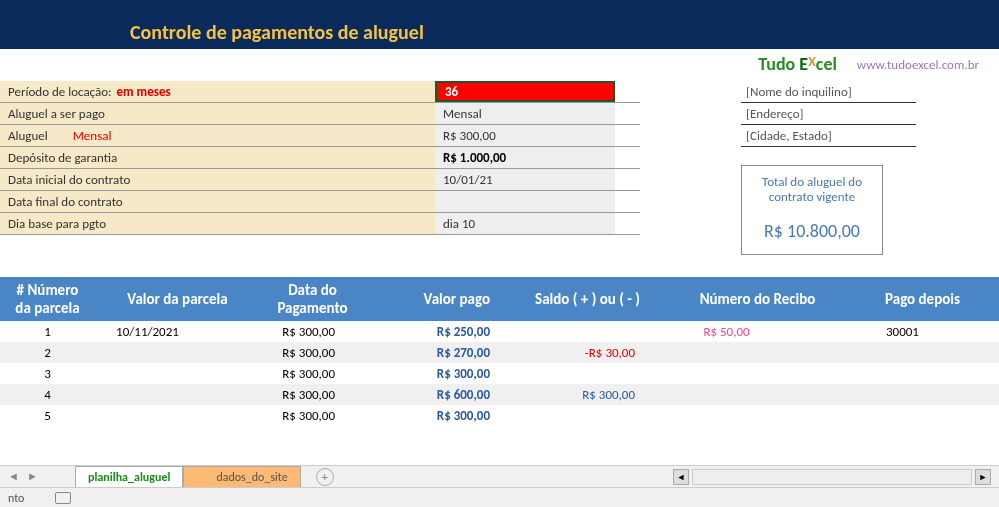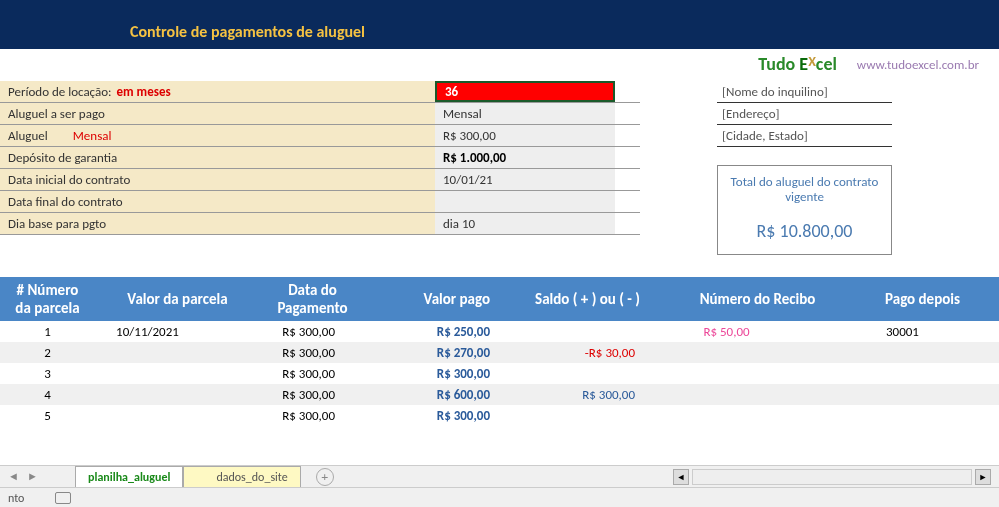--- a/index.html
+++ b/index.html
@@ -1,37 +1,37 @@
 <!DOCTYPE html>
 <html><head>
 <meta charset="utf-8">
 <style>
 * { box-sizing: border-box; margin: 0; padding: 0; }
 body { font-family: Calibri, Arial, sans-serif; font-size: 13px; background: #fff; width: 999px; height: 507px; overflow: hidden; position: relative; }
 .header { background: #0a2a5c; height: 49px; display: flex; align-items: center; padding-left: 130px; }
-.header-title { color: #f5c242; font-size: 16px; font-weight: bold; margin-top: 14px; }
+.header-title { color: #f5c242; font-size: 20px; font-weight: bold; margin-top: 14px; }
 .logo-row { height: 30px; display: flex; align-items: center; justify-content: flex-end; padding-right: 20px; gap: 20px; }
 .logo-text { font-size: 18px; }
 .logo-tudo { color: #2a8a2a; font-weight: bold; margin-top: 20px; }
 .logo-e { color: #0a6a0a; font-weight: bold; }
 .logo-x { color: #c49a3a; font-weight: bold; font-size: 14px; position: relative; top: -4px; }
 .logo-cel { color: #2a8a2a; font-weight: bold; }
 .url { color: #9a7ab0; font-size: 13px; }
 .content { display: flex; margin-top: 2px; }
 .form-section { width: 640px; }
 .form-row { display: flex; height: 22px; border-bottom: 1px solid #999; align-items: center; }
 .form-label { width: 435px; background: #f5e9c7; padding-left: 8px; display: flex; align-items: center; height: 100%; font-size: 13px; color: #333; }
 .form-label .red { color: #d00; font-weight: bold; margin-left: 5px; }
 .form-label .red2 { color: #d00; margin-left: 25px; }
 .form-value { width: 180px; background: #eee; padding-left: 8px; display: flex; align-items: center; height: 100%; font-size: 13px; color: #333; }
 .form-value.red-cell { background: #f00; color: #fff; font-weight: bold; border: 2px solid #1a5a2a; }
 .form-value.bold { font-weight: bold; color: #000; }
-.right-section { margin-left: 77px; width: 175px; }
+.right-section { margin-left: 101px; width: 175px; }
 .tenant-row { height: 22px; border-bottom: 1px solid #333; display: flex; align-items: center; padding-left: 5px; color: #555; font-size: 13px; width: 175px; }
-.total-box { margin-top: 18px; border: 1px solid #888; width: 175px; }
+.total-box { margin-top: 18px; border: 1px solid #888; width: 142px; }
 .total-label { text-align: center; color: #4a7ab0; font-size: 13px; padding: 8px 5px; }
 .total-value { text-align: center; color: #4a7ab0; font-size: 18px; padding: 8px 5px 12px; }
 .table-section { margin-top: 22px; }
 .table-header { display: flex; background: #4a86c6; color: #fff; font-weight: bold; height: 44px; align-items: center; font-size: 15px; }
 .th { padding: 5px 8px; text-align: center; }
 .th1 { width: 95px; }
 .th2 { width: 105px; }
 .th3 { width: 165px; }
 .th4 { width: 145px; text-align: right; padding-right: 20px; }
 .th5 { width: 155px; }
@@ -47,21 +47,21 @@
 .td5 { width: 155px; text-align: right; padding-right: 30px; }
 .td5.neg { color: #d00; }
 .td5.pos { color: #2a5a9a; }
 .td6 { width: 145px; text-align: center; padding-right: 30px; color: #ec4899; }
 .td7 { width: 185px; text-align: center; }
 .sheet-tabs { position: absolute; bottom: 20px; left: 0; right: 0; height: 22px; background: #f0f0f0; border-top: 1px solid #ccc; display: flex; align-items: center; }
 .tab-arrows { width: 75px; display: flex; gap: 8px; padding-left: 8px; color: #888; }
 .tab-arrow { cursor: pointer; font-size: 11px; }
 .sheet-tab { padding: 3px 12px; border: 1px solid #aaa; border-bottom: none; font-size: 12px; background: #fff; cursor: pointer; position: relative; top: 0; }
 .sheet-tab.active { color: #1a8a1a; font-weight: bold; background: #fff; }
-.sheet-tab.yellow { background: #fef9c3; color: #555; padding-left: 32px; }
+.sheet-tab.yellow { background: #fdba74; color: #555; padding-left: 32px; }
 .add-sheet { margin-left: 15px; width: 18px; height: 18px; border: 1px solid #aaa; border-radius: 50%; display: flex; align-items: center; justify-content: center; font-size: 13px; color: #888; cursor: pointer; }
 .scroll-area { margin-left: auto; display: flex; align-items: center; gap: 3px; padding-right: 8px; }
 .scroll-btn { width: 16px; height: 16px; background: #ddd; display: flex; align-items: center; justify-content: center; font-size: 9px; cursor: pointer; border: 1px solid #aaa; }
 .scroll-track { width: 280px; height: 16px; background: #eee; border: 1px solid #ccc; }
 .status-bar { position: absolute; bottom: 0; left: 0; right: 0; height: 20px; background: #f0f0f0; border-top: 1px solid #ccc; display: flex; align-items: center; padding-left: 8px; color: #555; font-size: 12px; gap: 31px; }
 .status-icon { width: 16px; height: 12px; border: 1px solid #888; border-radius: 2px; }
 </style>
 </head>
 <body>
 

